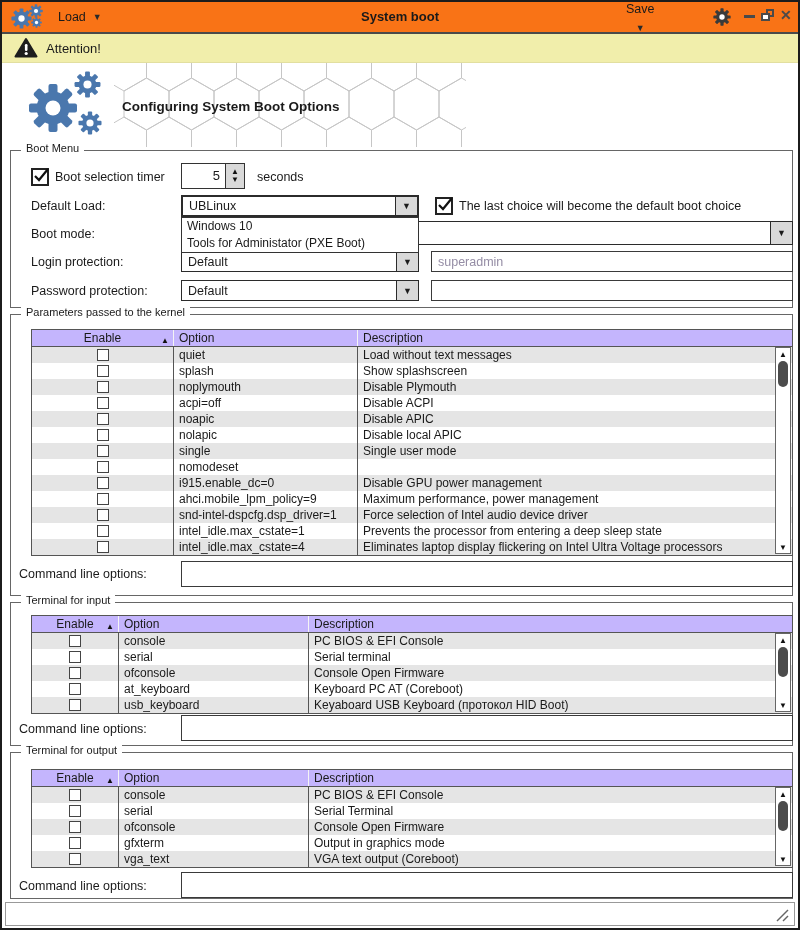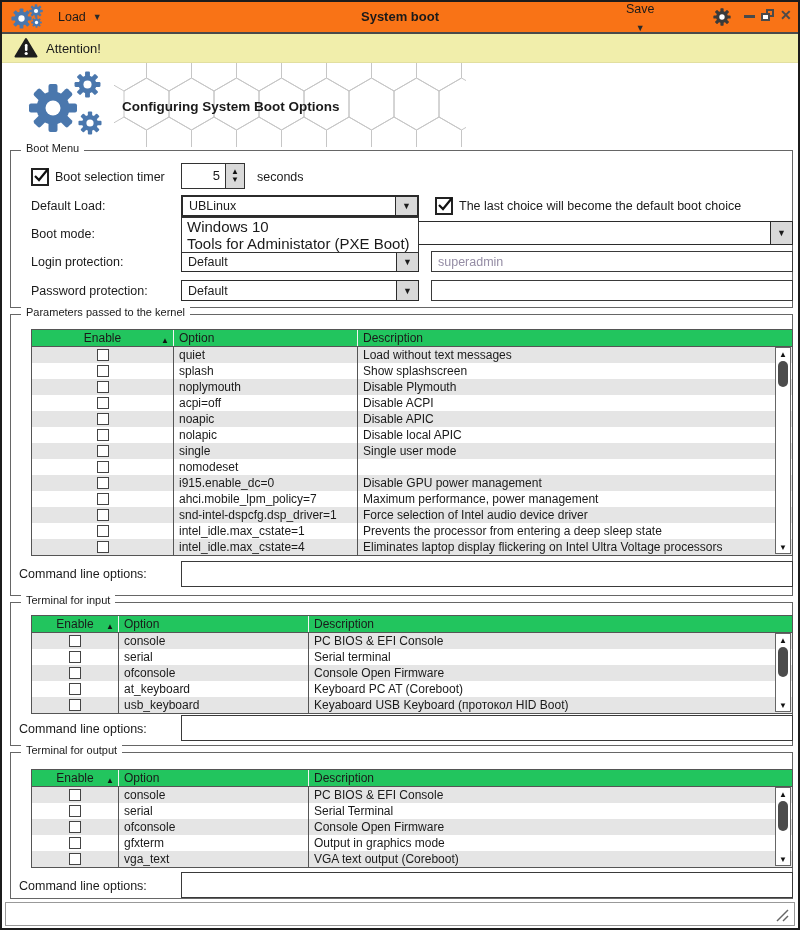--- a/index.html
+++ b/index.html
@@ -55,29 +55,29 @@
   .spin .b span{font-size:8px;line-height:8px;}
 
   
   .combo{position:absolute;display:flex;background:#fff;border:1px solid #2b2b2b;box-sizing:border-box;}
   .combo.open{border-width:2px;}
   .combo .val{flex:1;padding:0 6px;overflow:hidden;white-space:nowrap;display:flex;align-items:center;font-size:12.5px;}
   .combo .btn{width:21px;background:#d9d9d9;border-left:1px solid #2b2b2b;display:flex;align-items:center;justify-content:center;font-size:9px;color:#1c1c1c;}
 
   
   .popup{position:absolute;left:170px;top:66px;width:238px;background:#fff;border:1px solid #333;z-index:20;box-sizing:border-box;}
-  .popup .item{height:17px;line-height:17px;padding:0 5px;font-size:15px;white-space:nowrap;}
+  .popup .item{height:17px;line-height:17px;padding:0 5px;font-size:12px;white-space:nowrap;}
 
   
   .tf{position:absolute;border:1px solid #3a3a3a;background:#fff;box-sizing:border-box;font-family:"Liberation Sans",sans-serif;font-size:12.5px;padding:0 6px;color:#1a1a1a;}
   .tf::placeholder{color:#958da5;opacity:1;}
 
   
   .table{position:absolute;left:20px;border:1px solid #555;background:#fff;box-sizing:border-box;overflow:hidden;}
-  .thead{display:flex;height:17px;background:#22c55e;border-bottom:1px solid #555;box-sizing:border-box;}
+  .thead{display:flex;height:17px;background:#c4b5fd;border-bottom:1px solid #555;box-sizing:border-box;}
   .hcell{font-size:12px;line-height:16px;box-sizing:border-box;position:relative;padding:0 5px;}
   .hcell.he{text-align:center;}
   .hcell .sort{position:absolute;right:4px;top:3px;font-size:8px;color:#111;}
   .thead .b1,.thead .b2{border-right:1px solid #f4f4f4;}
   .trow{display:flex;height:16px;}
   .trow.alt{background:#e5e5e5;}
   .cell{box-sizing:border-box;font-size:12px;line-height:16px;padding:0 5px;white-space:nowrap;overflow:hidden;}
   .cell.ce{display:flex;align-items:center;justify-content:center;padding:0;}
   .cell.b1,.cell.b2{border-right:1px solid #555;}
   .t-kernel .c1{width:142px;} .t-kernel .c2{width:184px;} .t-kernel .c3{flex:1;}
@@ -333,21 +333,21 @@
             <span class="cbr"></span>
           </div>
           <div class="cell c2 b2">i915.enable_dc=0</div>
           <div class="cell c3">Disable GPU power management</div>
         </div>
 
         <div class="trow">
           <div class="cell ce c1 b1">
             <span class="cbr"></span>
           </div>
-          <div class="cell c2 b2">ahci.mobile_lpm_policy=7</div>
+          <div class="cell c2 b2">ahci.mobile_lpm_policy=9</div>
           <div class="cell c3">Maximum performance, power management</div>
         </div>
 
         <div class="trow alt">
           <div class="cell ce c1 b1">
             <span class="cbr"></span>
           </div>
           <div class="cell c2 b2">snd-intel-dspcfg.dsp_driver=1</div>
           <div class="cell c3">Force selection of Intel audio device driver</div>
         </div>

